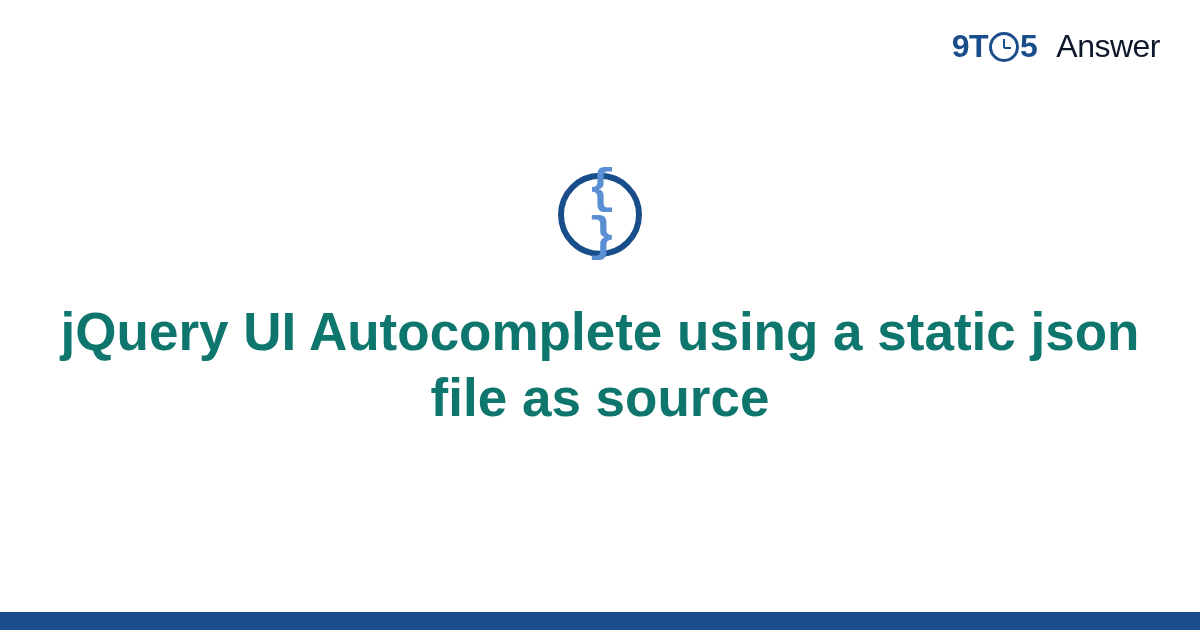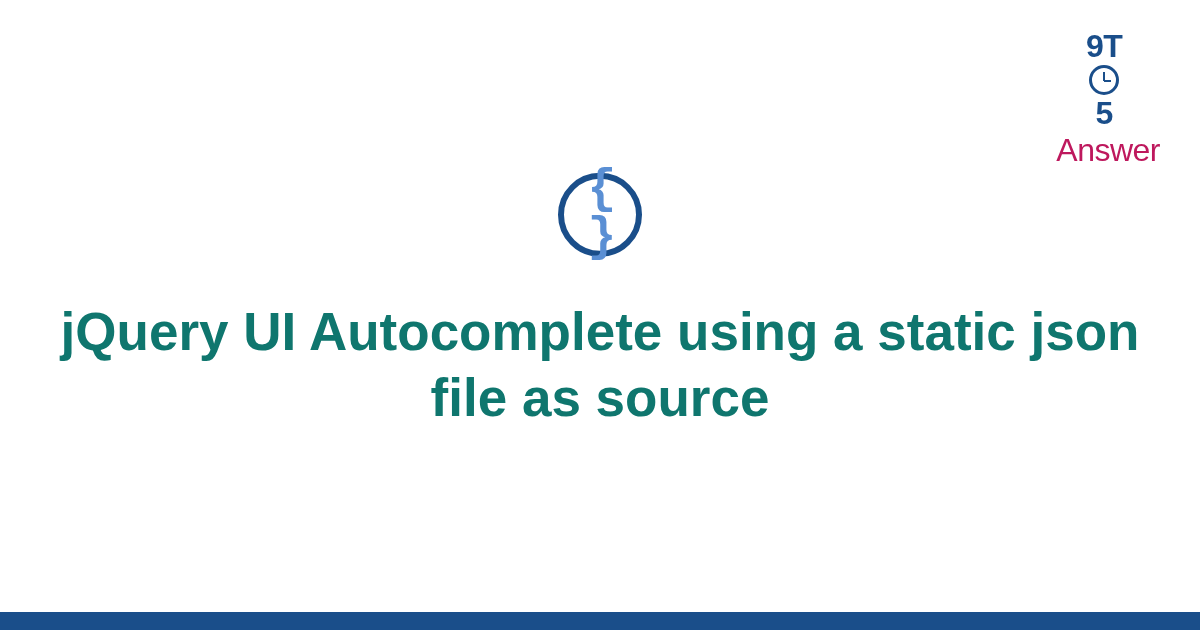--- a/index.html
+++ b/index.html
@@ -1,19 +1,18 @@
 <!DOCTYPE html>
 <html><head>
   <meta charset="utf-8">
   <style>
     * {
       margin: 0;
       padding: 0;
       box-sizing: border-box;
-      flex-direction: column;
     }
     
     body {
       width: 1200px;
       height: 630px;
       background: #ffffff;
       font-family: Arial, Helvetica, sans-serif;
       position: relative;
       overflow: hidden;
     }
@@ -64,23 +63,23 @@
       background: #1a4e8a;
       top: 12px;
       left: 50%;
     }
     
     .logo-5 {
       color: #1a4e8a;
     }
     
     .logo-answer {
-      color: #be185d;
+      color: #0f172a;
       font-weight: normal;
-      margin-left: 8px;
+      margin-left: 19px;
     }
     
     .content {
       position: absolute;
       top: 50%;
       left: 50%;
       transform: translate(-50%, -55%);
       width: 100%;
       text-align: center;
     }

